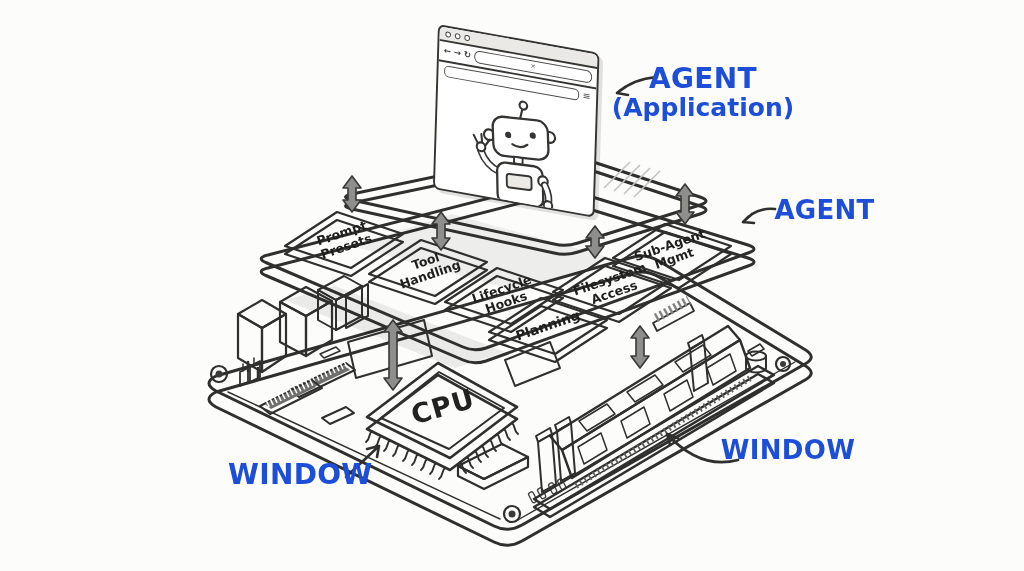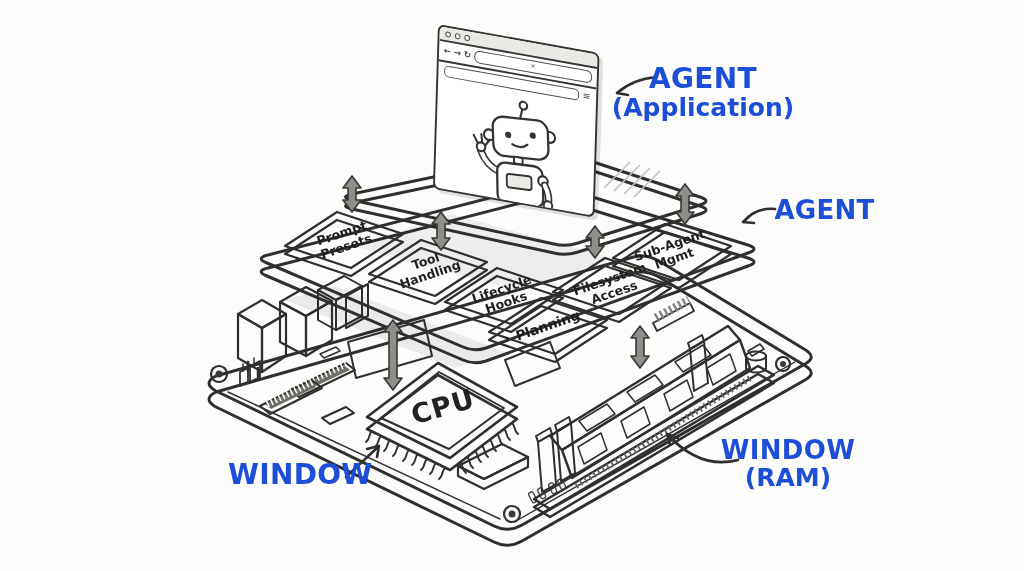--- a/index.html
+++ b/index.html
@@ -339,16 +339,15 @@
   <div class="callout callout-harness">
     <div class="c-big">AGENT</div>
   </div>
 
   <div class="callout callout-model">
     <div class="c-big">WINDOW</div>
   </div>
 
   <div class="callout callout-context">
     <div class="c-big">WINDOW</div>
-    <div class="c-sub">(RAM)</div>
   </div>
 
 </div>
 
 </body></html>

